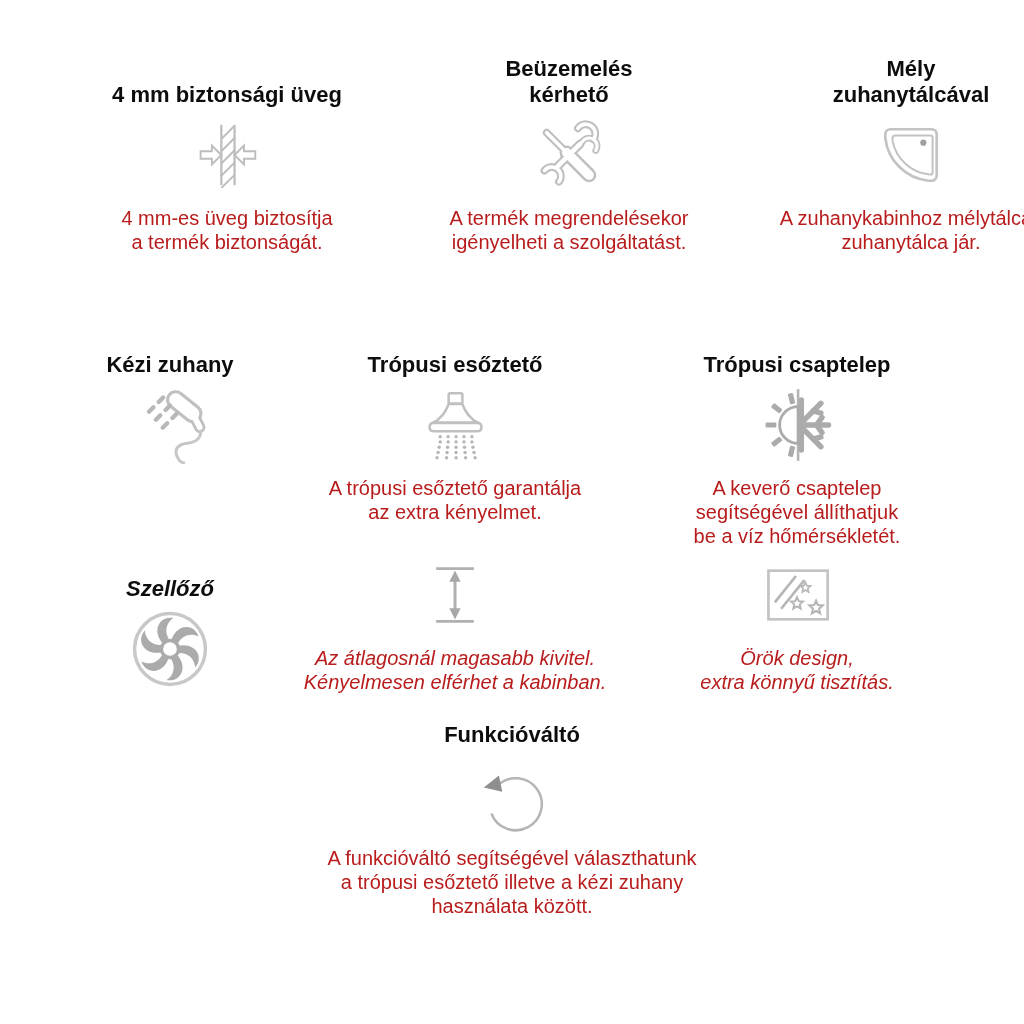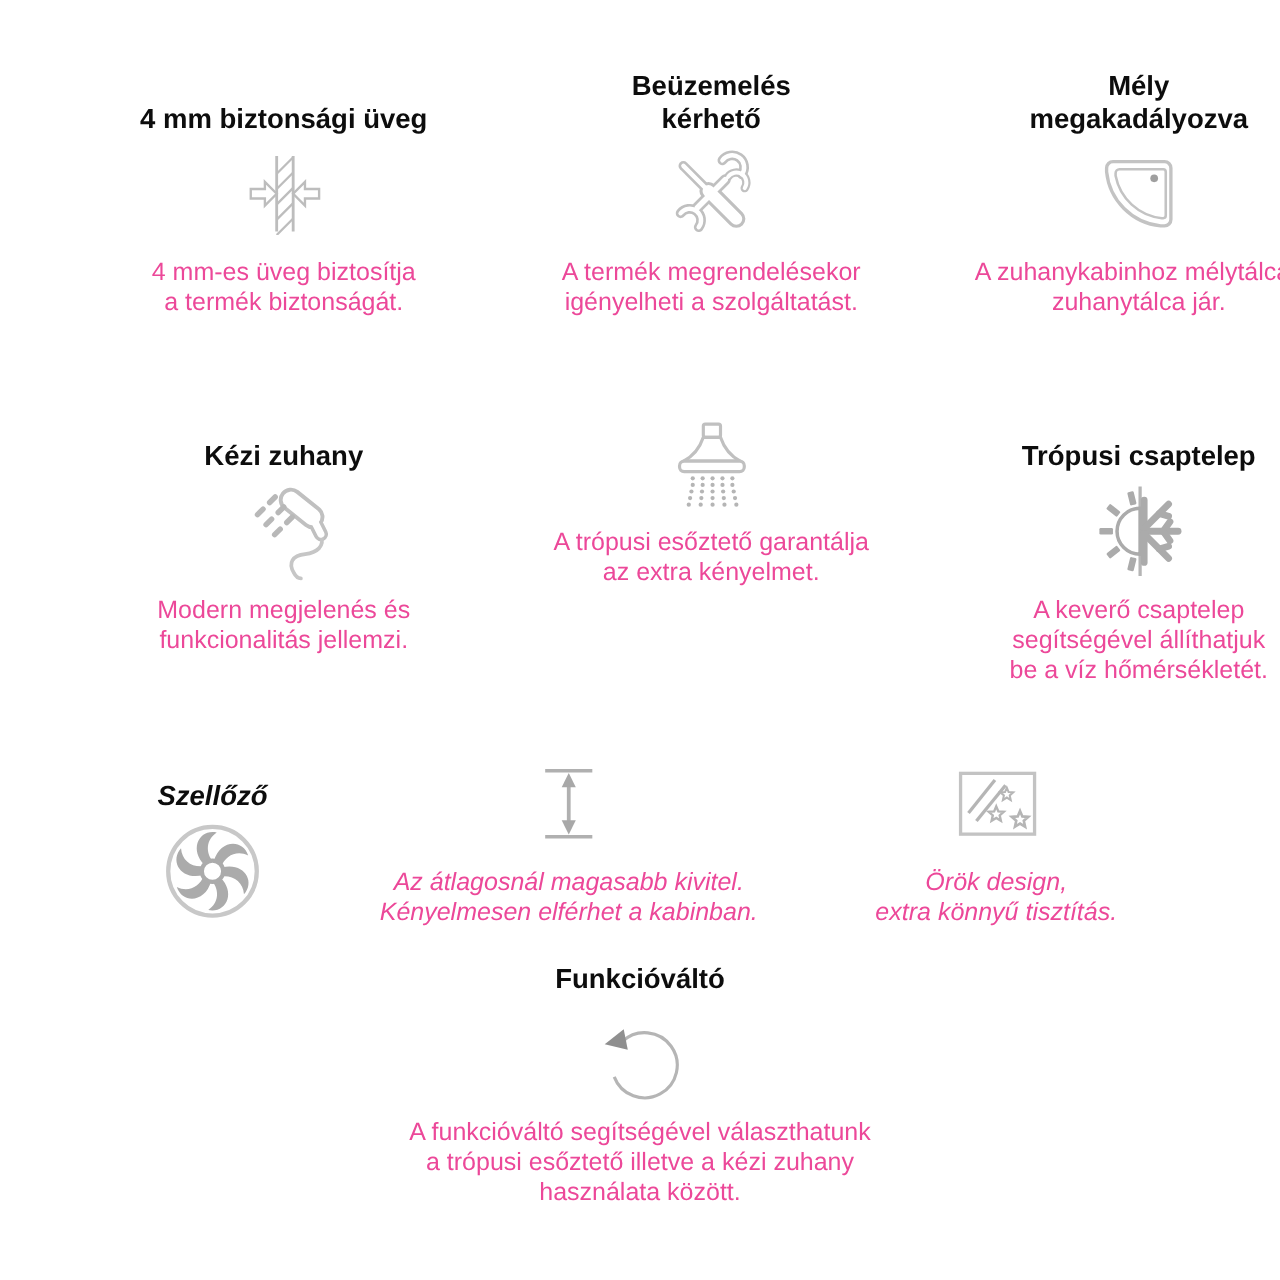--- a/index.html
+++ b/index.html
@@ -6,35 +6,35 @@
   body{
     width:1024px;height:1024px;
     background:#ffffff;
     font-family:"Liberation Sans","DejaVu Sans",sans-serif;
     color:#1f1f1f;
     overflow:hidden;
   }
   .wrap{width:906px;margin:0 auto;padding-top:54px;}
   .row{display:grid;grid-template-columns:repeat(3,1fr);column-gap:6px;}
   .row1{margin-bottom:70px;}
-  .row2{margin-bottom:48px;}
+  .row2{}
   .row3{font-style:italic;}
   .cell{display:flex;flex-direction:column;align-items:center;text-align:center;}
   .title{
     margin:0;
     font-size:22px;line-height:1.18;font-weight:bold;color:#0d0d0d;
     white-space:pre-line;
     min-height:54px;
     display:flex;align-items:flex-end;justify-content:center;
   }
   .iconbox{height:90px;display:flex;align-items:center;justify-content:center;margin-top:2px;}
   .desc{
     margin:6px auto 0;
     width:336px;
-    font-size:20px;line-height:1.2;color:#ec4899;
+    font-size:20px;line-height:1.2;color:#b91c1c;
     white-space:pre-line;
   }
   .bottom-cell{width:640px;margin:0 auto;}
   .bottom-cell .desc{width:560px;}
   svg{display:block;}
 </style>
 </head>
 <body>
 
 <div class="wrap">
@@ -86,21 +86,21 @@
             <path d="M47,23 A6.5,6.5 0 1 1 59,31" stroke-width="2.8"></path>
           </g>
         </svg>
       </div>
       <p class="desc">A termék megrendelésekor
 igényelheti a szolgáltatást.</p>
     </section>
 
     <section class="cell">
       <h3 class="title">Mély
-megakadályozva</h3>
+zuhanytálcával</h3>
       <div class="iconbox">
         <svg width="72" height="72" viewBox="0 0 70 70">
           <path d="M15,10 h40 a5,5 0 0 1 5,5 v40 a5,5 0 0 1 -5,5 h-3 A47,47 0 0 1 10,18 v-3 a5,5 0 0 1 5,-5 z" fill="#ffffff" stroke="#c3c3c3" stroke-width="2.6"></path>
           <path d="M20,16 h34 a2,2 0 0 1 2,2 v34 a2,2 0 0 1 -2,2 h-1 A41,41 0 0 1 17,21 v-2 a3,3 0 0 1 3,-3 z" fill="none" stroke="#c3c3c3" stroke-width="2"></path>
           <circle cx="47" cy="23" r="3" fill="#9f9f9f"></circle>
         </svg>
       </div>
       <p class="desc">A zuhanykabinhoz mélytálcás
 zuhanytálca jár.</p>
     </section>
@@ -121,25 +121,24 @@
             <path d="M40,13 L55,25" stroke-width="11.5"></path>
             <path d="M56,27 L61,37" stroke-width="5"></path>
           </g>
           <g stroke="#b8b8b8" stroke-width="3.8" stroke-dasharray="5.5,6.5" stroke-linecap="round">
             <line x1="29" y1="11" x2="13" y2="27"></line>
             <line x1="35" y1="18" x2="19" y2="34"></line>
             <line x1="41" y1="25" x2="25" y2="41"></line>
           </g>
         </svg>
       </div>
-      <p class="desc">Modern megjelenés és
-funkcionalitás jellemzi.</p>
-    </section>
-
-    <section class="cell">
+    </section>
+
+    <section class="cell">
+      <h3 class="title">Trópusi esőztető</h3>
       <div class="iconbox">
         <svg width="74" height="74" viewBox="0 0 70 70">
           <g fill="#ffffff" stroke="#c0c0c0" stroke-width="2.4" stroke-linejoin="round">
             <rect x="29" y="5" width="13" height="10" rx="1.5"></rect>
             <path d="M29,15 H42 C45,24 51,30 57,33 H14 C20,30 26,24 29,15 Z"></path>
             <rect x="11" y="33" width="49" height="8" rx="3.5"></rect>
           </g>
           <g fill="#b5b5b5">
             <circle cx="21" cy="46" r="1.6"></circle>
               <circle cx="28.5" cy="46" r="1.6"></circle>

